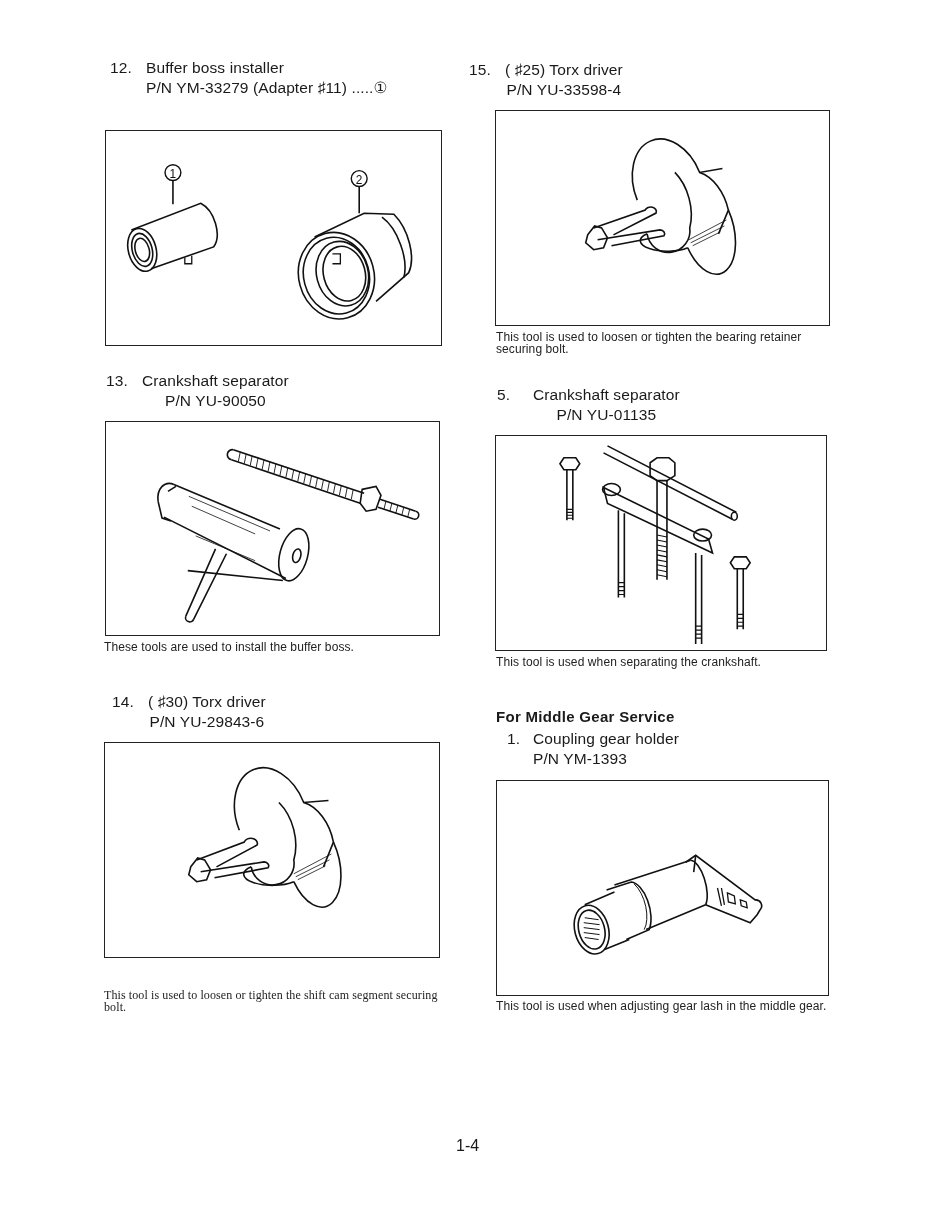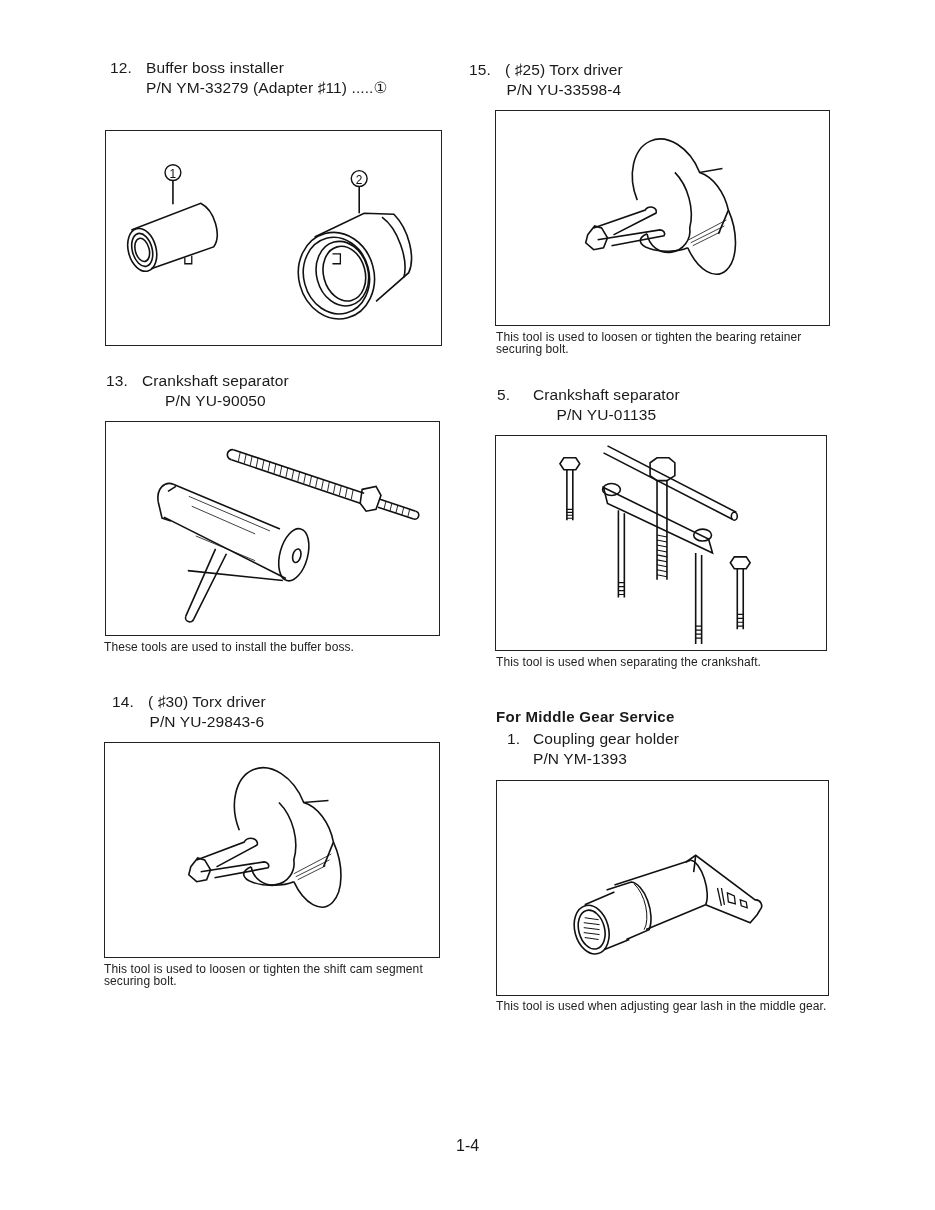--- a/index.html
+++ b/index.html
@@ -106,21 +106,21 @@
     <path d="M190 140 A 26 10 0 0 1 147 125"></path>
     <g stroke-width="0.8">
         <path d="M190 132 L 228 112 M 192 135 L 226 118 M 194 138 L 222 124"></path>
       </g>
     <path d="M92 118 L 140 100 A 5 4 0 0 1 153 103 L 112 125"></path>
     <path d="M96 130 L 160 120 A 5 4 0 0 1 164 126 L 110 136"></path>
     <path d="M86 125 L 93 116 L 100 118 L 106 128 L 102 138 L 92 140 L 84 133 Z"></path>
   </svg>
 </div>
 
-<div class="abs cap" style="left:104px; top:963px; width:340px;">This tool is used to loosen or tighten the shift cam segment securing bolt.</div>
+<div class="abs cap" style="left:104px; top:989px; width:340px;font-family:Liberation Serif, serif;">This tool is used to loosen or tighten the shift cam segment securing bolt.</div>
 
 <div class="abs hdr" style="left:469px; top:60px;">
   <div><span class="num">15.</span><span>( ♯25) Torx driver</span></div>
   <div class="ind">P/N YU-33598-4</div>
 </div>
 
 <div class="box" style="left:495px; top:110px; width:335px; height:216px;">
   <svg viewBox="0 0 335 216" fill="none" stroke="#111" stroke-width="1.6">
     <path d="M142 90 A 28 40 -20 0 1 205 62 L 228 58"></path>
     <path d="M205 62 A 30 45 -15 0 1 234 100 L 224 124"></path>

